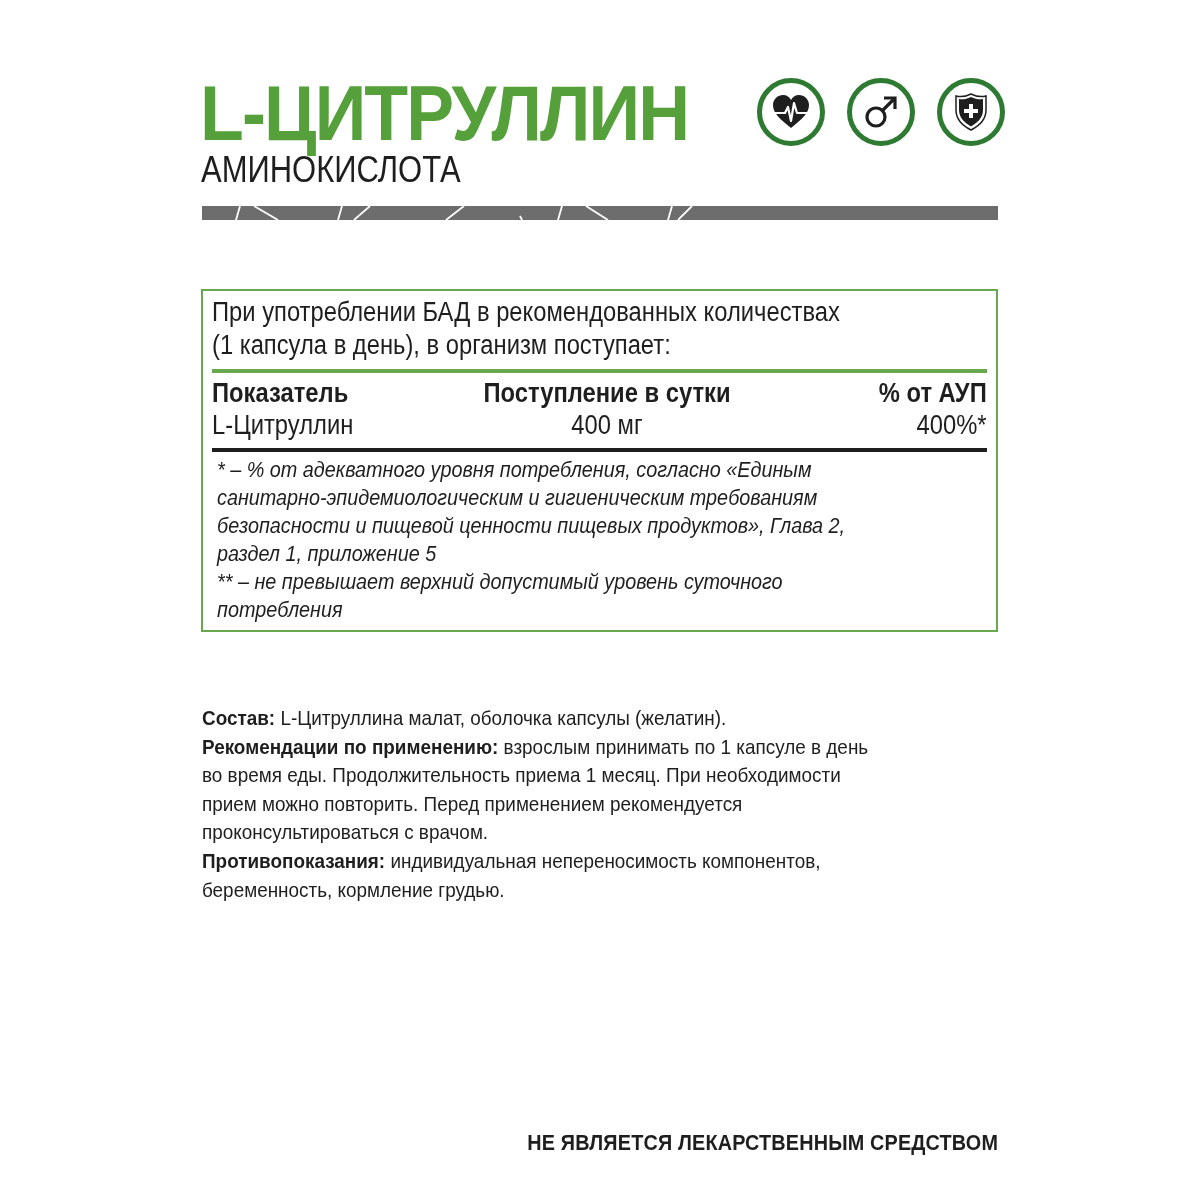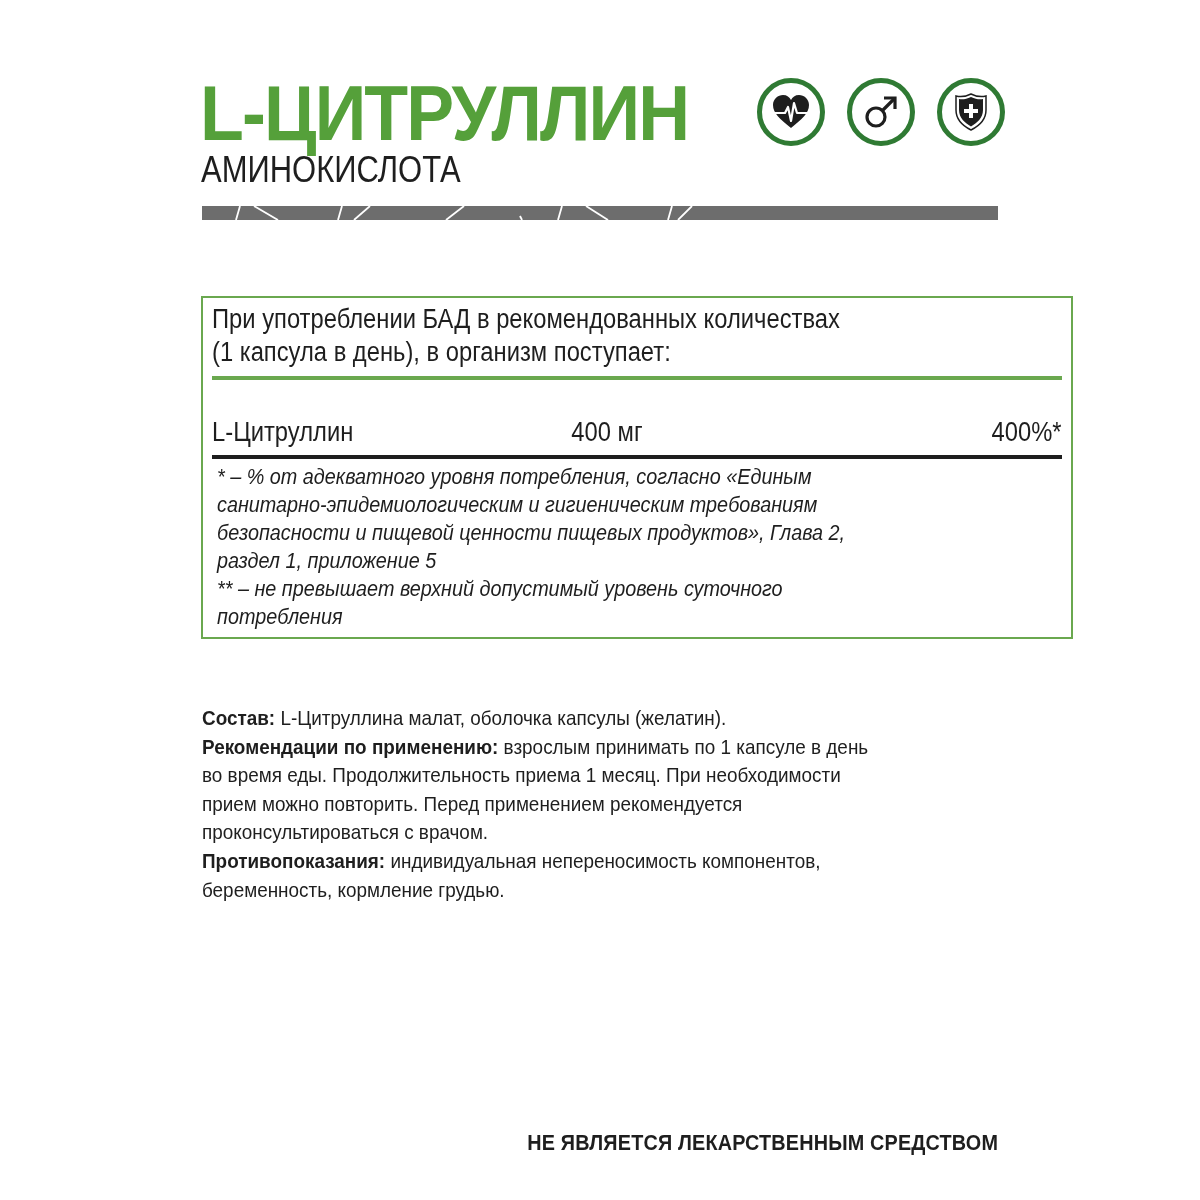--- a/index.html
+++ b/index.html
@@ -66,22 +66,22 @@
       height: 14px;
       background: #6d6d6d;
     }
     .stripe svg {
       position: absolute;
       left: 0; top: 0;
     }
     .box {
       position: absolute;
       left: 201px;
-      top: 296px;
-      width: 872px;
+      top: 289px;
+      width: 797px;
       height: 343px;
       border: 2px solid #6aa84f;
       box-sizing: border-box;
     }
     .intro {
       position: absolute;
       left: 9px;
       top: 5px;
       font-size: 27px;
       line-height: 33px;
@@ -208,20 +208,25 @@
     </g>
   </svg>
 </div>
 
 <div class="box">
   <div class="intro">
     <div>При употреблении БАД в рекомендованных количествах</div>
     <div>(1 капсула в день), в организм поступает:</div>
   </div>
   <div class="green-rule"></div>
+  <div class="tbl-row head">
+    <span class="cell c1">Показатель</span>
+    <span class="cell c2">Поступление в сутки</span>
+    <span class="cell c3">% от АУП</span>
+  </div>
   <div class="tbl-row data">
     <span class="cell c1">L-Цитруллин</span>
     <span class="cell c2">400 мг</span>
     <span class="cell c3">400%*</span>
   </div>
   <div class="black-rule"></div>
   <div class="notes">
     <div>* – % от адекватного уровня потребления, согласно «Единым</div>
     <div>санитарно-эпидемиологическим и гигиеническим требованиям</div>
     <div>безопасности и пищевой ценности пищевых продуктов», Глава 2,</div>

